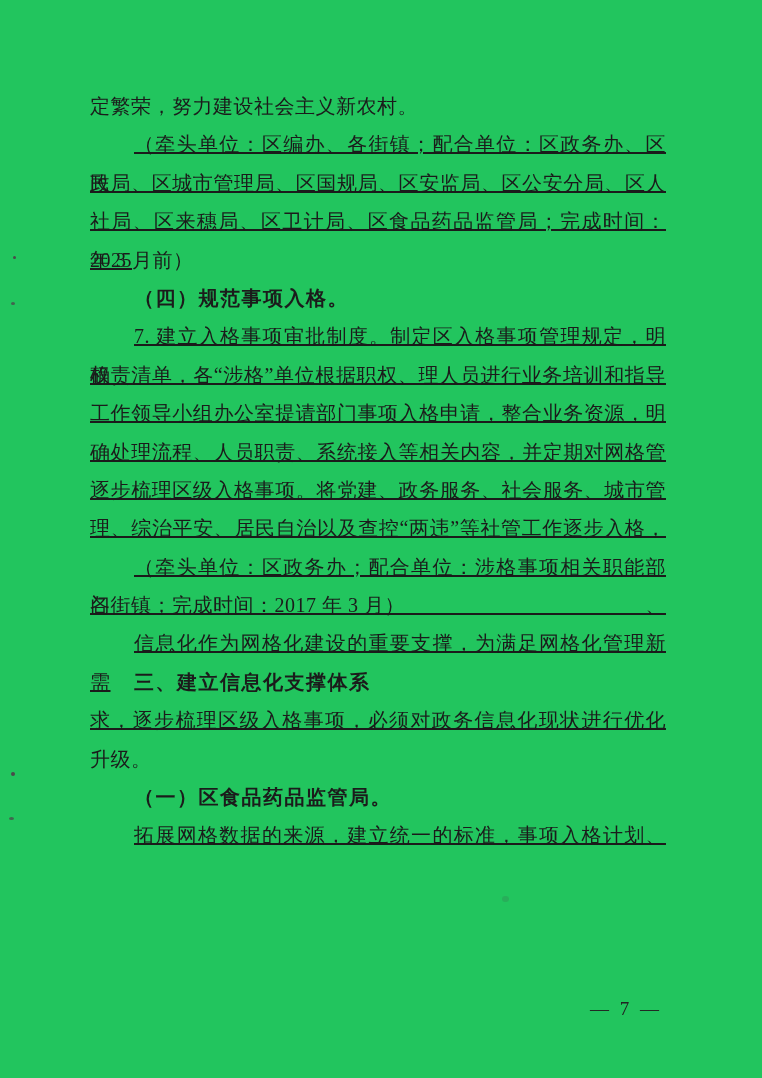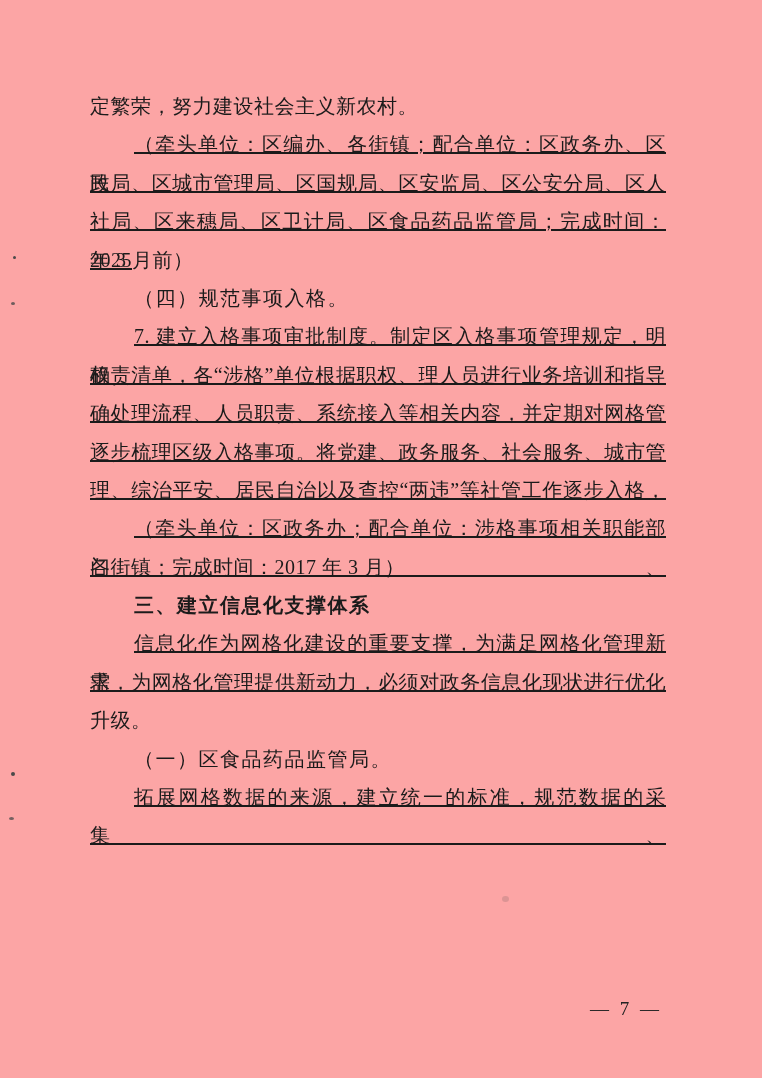--- a/index.html
+++ b/index.html
@@ -5,21 +5,21 @@
   html, body {
     margin: 0;
     padding: 0;
     background: #e9e9e9;
   }
   .page {
     position: relative;
     width: 762px;
     height: 1078px;
     margin: 0 auto;
-    background: #fca5a5;
+    background: #22c55e;
     overflow: hidden;
     font-family: "Liberation Serif", "DejaVu Serif", serif;
     color: #1b1b1b;
   }
   .doc-text {
     position: absolute;
     left: 90px;
     top: 87px;
     width: 576px;
     font-size: 20px;
@@ -35,21 +35,21 @@
     text-align: justify;
     text-align-last: justify;
     text-justify: inter-character;
     text-decoration: underline;
   }
   .line.indent {
     text-indent: 44px;
   }
   
   .line.kaiti {
-    font-weight: 400;
+    font-weight: 700;
     letter-spacing: 1.5px;
   }
   
   .line.heading {
     font-family: "Liberation Sans", "DejaVu Sans", sans-serif;
     font-weight: 700;
     letter-spacing: 1.5px;
   }
   
   .line.paren {
@@ -83,31 +83,32 @@
 
   <div class="doc-text">
       <div class="line body">定繁荣，努力建设社会主义新农村。</div>
       <div class="line paren indent fill">（牵头单位：区编办、各街镇；配合单位：区政务办、区民</div>
       <div class="line paren fill">政局、区城市管理局、区国规局、区安监局、区公安分局、区人</div>
       <div class="line paren fill">社局、区来穗局、区卫计局、区食品药品监管局；完成时间：2025</div>
       <div class="line paren">年 3 月前）</div>
       <div class="line kaiti indent">（四）规范事项入格。</div>
       <div class="line body indent fill">7. 建立入格事项审批制度。制定区入格事项管理规定，明确</div>
       <div class="line body fill">权责清单，各“涉格”单位根据职权、理人员进行业务培训和指导</div>
+      <div class="line body fill">工作领导小组办公室提请部门事项入格申请，整合业务资源，明</div>
       <div class="line body fill">确处理流程、人员职责、系统接入等相关内容，并定期对网格管</div>
       <div class="line body fill">逐步梳理区级入格事项。将党建、政务服务、社会服务、城市管</div>
       <div class="line body fill">理、综治平安、居民自治以及查控“两违”等社管工作逐步入格，</div>
       <div class="line paren indent fill">（牵头单位：区政务办；配合单位：涉格事项相关职能部门、</div>
       <div class="line paren">各街镇；完成时间：2017 年 3 月）</div>
+      <div class="line body indent fill">信息化作为网格化建设的重要支撑，为满足网格化管理新需</div>
       <div class="line heading indent">三、建立信息化支撑体系</div>
-      <div class="line body indent fill">信息化作为网格化建设的重要支撑，为满足网格化管理新需</div>
-      <div class="line body fill">求，为网格化管理提供新动力，必须对政务信息化现状进行优化</div>
+      <div class="line body fill">求，逐步梳理区级入格事项，必须对政务信息化现状进行优化</div>
       <div class="line body">升级。</div>
       <div class="line kaiti indent">（一）区食品药品监管局。</div>
-      <div class="line body indent fill">拓展网格数据的来源，建立统一的标准，规范数据的采集、</div>
+      <div class="line body indent fill">拓展网格数据的来源，建立统一的标准，事项入格计划、</div>
     </div>
 
   <div class="page-number">— 7 —</div>
 
   <span class="artifact a1"></span>
   <span class="artifact a2"></span>
   <span class="artifact a3"></span>
   <span class="artifact a4"></span>
   <span class="artifact a5"></span>
 

